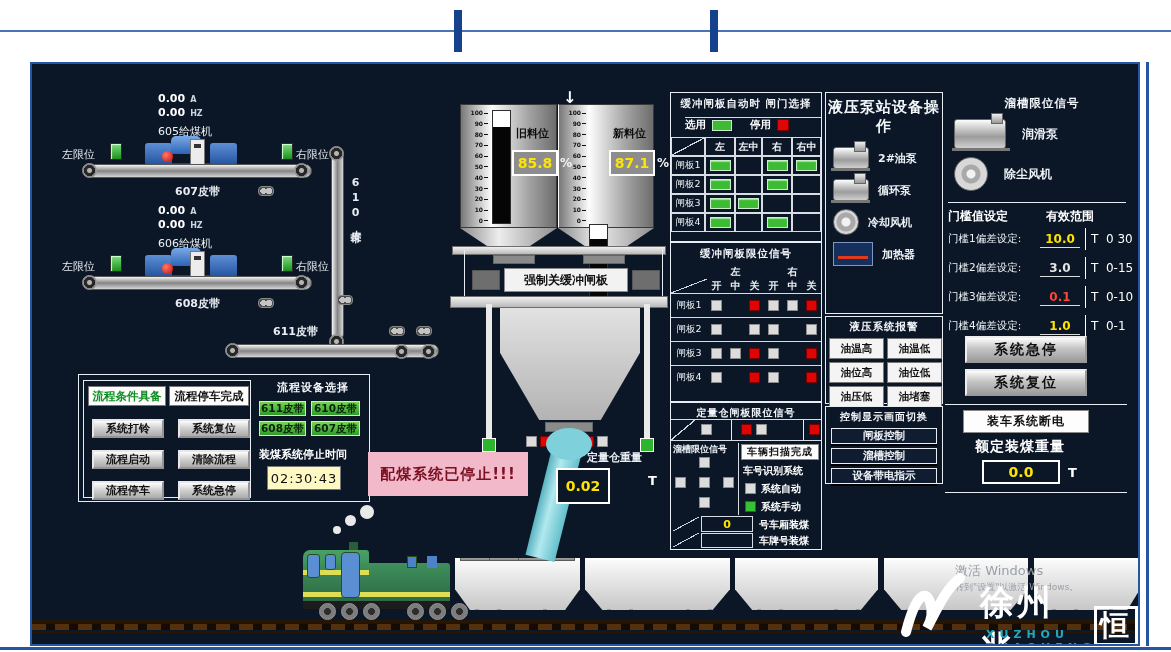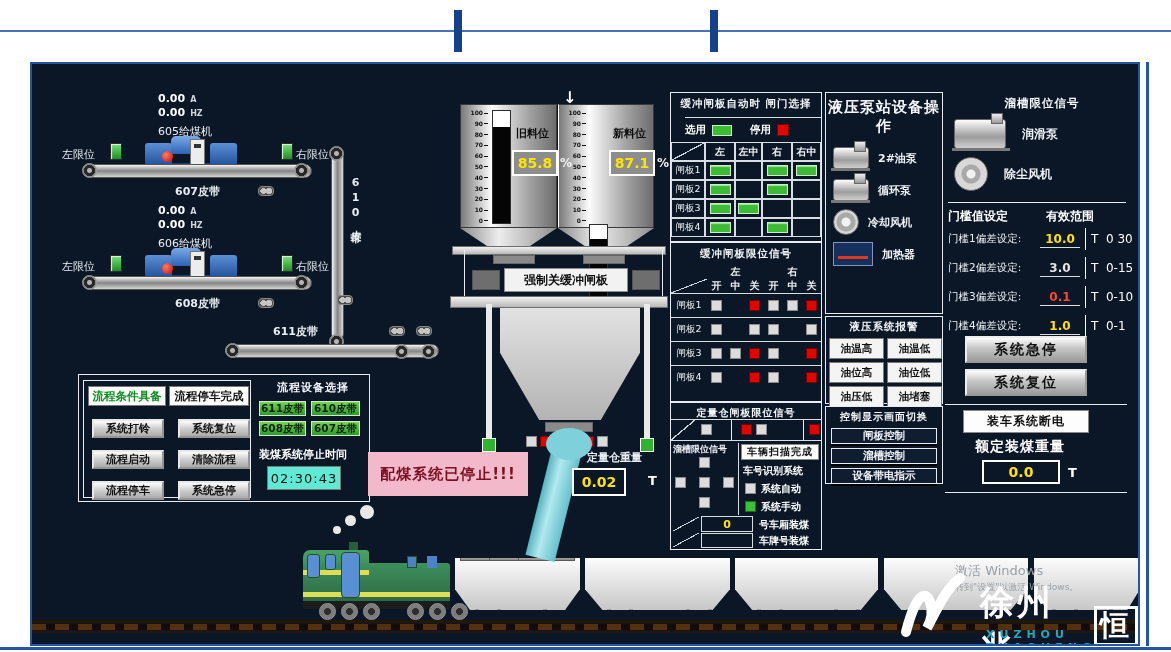--- a/index.html
+++ b/index.html
@@ -97,21 +97,21 @@
 .trng{font-size:12px;color:#fff;white-space:pre}
 .grybtn{background:linear-gradient(#fdfdfd,#c5c5c5 45%,#9c9c9c);border:2px outset #ededed;color:#111;font-weight:bold;font-size:14px;display:flex;align-items:center;justify-content:center;letter-spacing:2px}
 .whtbtn{background:#fdfdfd;border:1px solid #888;color:#111;font-weight:bold;font-size:12px;display:flex;align-items:center;justify-content:center;letter-spacing:1px}
 .divline{background:#e8edf3;height:1px}
 
 .statusbtn{background:#fdfdfd;border:1px solid #777;font-weight:bold;font-size:11.5px;display:flex;align-items:center;justify-content:center}
 #proc-grid{display:grid;grid-template-columns:72px 72px;grid-auto-rows:19px;column-gap:14px;row-gap:12px}
 .pbtn{background:linear-gradient(#fdfdfd,#cecece 50%,#ababab);border:2px outset #e8e8e8;color:#111;font-weight:bold;font-size:11px;display:flex;align-items:center;justify-content:center}
 #belt-grid{display:grid;grid-template-columns:47px 49px;grid-auto-rows:15px;column-gap:5px;row-gap:5px}
 .beltbtn{background:linear-gradient(#79d455,#2f9a2a);border:1px solid #cfe9cf;color:#062;color:#07230a;font-weight:bold;font-size:10.5px;display:flex;align-items:center;justify-content:center}
-.timebox{background:#5eead4;color:#111;font-size:13px;display:flex;align-items:center;justify-content:center;border:1px solid #777;letter-spacing:1px}
+.timebox{background:#fef9c3;color:#111;font-size:13px;display:flex;align-items:center;justify-content:center;border:1px solid #777;letter-spacing:1px}
 
 .lw{position:absolute;width:17px;height:17px;border-radius:50%;border:1px solid #999;background:radial-gradient(circle,#2d2d2d 0 30%,#7c7c7c 35% 70%,#3d3d3d 75%)}
 .car{position:absolute;background:linear-gradient(#fafafa,#c7c7c7);clip-path:polygon(0 0,100% 0,100% 60%,88% 100%,12% 100%,0 60%);border-top:2px solid #fff}
 .lid{position:absolute;height:9px;background:repeating-linear-gradient(90deg,#0000 0 28px,#5f5f5f 28px 29px),linear-gradient(#d2d2d2,#8d8d8d);border:1px solid #5a5a5a}
 .bog{position:absolute;width:36px;height:14px;background:radial-gradient(circle at 7px 7px,#9a9a9a 0 5px,#0000 5px),radial-gradient(circle at 29px 7px,#9a9a9a 0 5px,#0000 5px),linear-gradient(#0000 0 5px,#6a6a6a 5px 9px,#0000 9px)}
 .smk{position:absolute;border-radius:50%;background:#e9e9e9}
 
 #logo-cn{font-size:34px;font-weight:bold;color:#fff;letter-spacing:3px;display:flex;align-items:center}
 #logo-cn .boxed{border:3px solid #fff;padding:0 3px;margin-left:4px;font-size:29px;line-height:1.15}
 #logo-en{font-size:11px;font-weight:bold;color:#22a9bf;letter-spacing:5px;word-spacing:14px}
@@ -249,28 +249,28 @@
     <div class="abs gfoot" style="left:450px;top:374px"></div>
     <div class="abs gfoot" style="left:608px;top:374px"></div>
     <div class="abs darkfoot" style="left:513px;top:358px;width:48px;height:10px"></div>
     <div class="abs sq sqw" style="left:494px;top:372px"></div>
     <div class="abs sq sqr" style="left:508px;top:372px"></div>
     <div class="abs sq sqr" style="left:551px;top:372px"></div>
     <div class="abs sq sqw" style="left:565px;top:372px"></div>
     <div class="abs" id="chute" style="left:522px;top:378px;z-index:5"></div>
     <div class="abs" id="chute-head" style="left:514px;top:364px;z-index:5"></div>
     <div class="abs lim" style="left:555px;top:386px;font-weight:bold;z-index:6">定量仓重量</div>
-    <div class="abs dval" style="left:540px;top:404px;width:54px;height:28px;z-index:6">0.02</div>
+    <div class="abs dval" style="left:524px;top:404px;width:54px;height:36px;z-index:6">0.02</div>
     <div class="abs unitT" style="left:616px;top:409px;z-index:6">T</div>
 
     <div class="abs" id="pinkbox" style="left:336px;top:388px;width:160px;height:44px;z-index:6">配煤系统已停止!!!</div>
 
     <div class="abs panel" style="left:638px;top:28px;width:152px;height:150px">
       <div class="ptitle" style="margin-top:4px;font-size:10.5px">缓冲闸板自动时 闸门选择</div>
-      <div style="display:flex;align-items:center;gap:6px;margin:6px 0 5px 14px;border-top:1px solid #d8dde4;padding-top:5px">
+      <div style="display:flex;align-items:center;gap:6px;margin:6px 0 5px 14px;border-top:1px solid #d8dde4;">
         <span style="font-size:10.5px;font-weight:bold">选用</span>
         <span style="width:20px;height:11px;background:#3dbb35;border:1px solid #c9ecc9"></span>
         <span style="font-size:10.5px;font-weight:bold;margin-left:12px">停用</span>
         <span style="width:12px;height:12px;background:#e00505;border:1px solid #7a0000"></span>
       </div>
       <div id="gate-table">
           <div class="gcell gdiag"></div>
           <div class="gcell ghead">左</div>
           <div class="gcell ghead">左中</div>
           <div class="gcell ghead">右</div>

